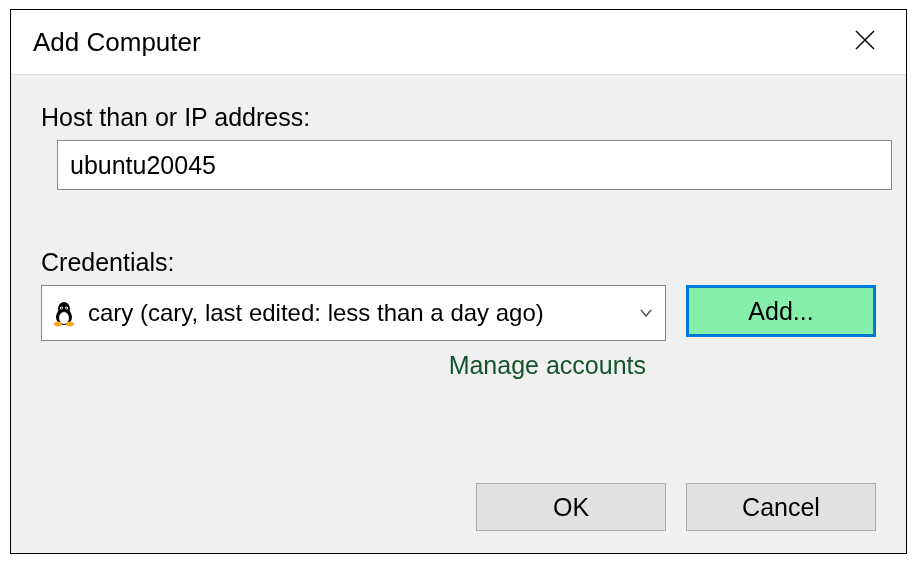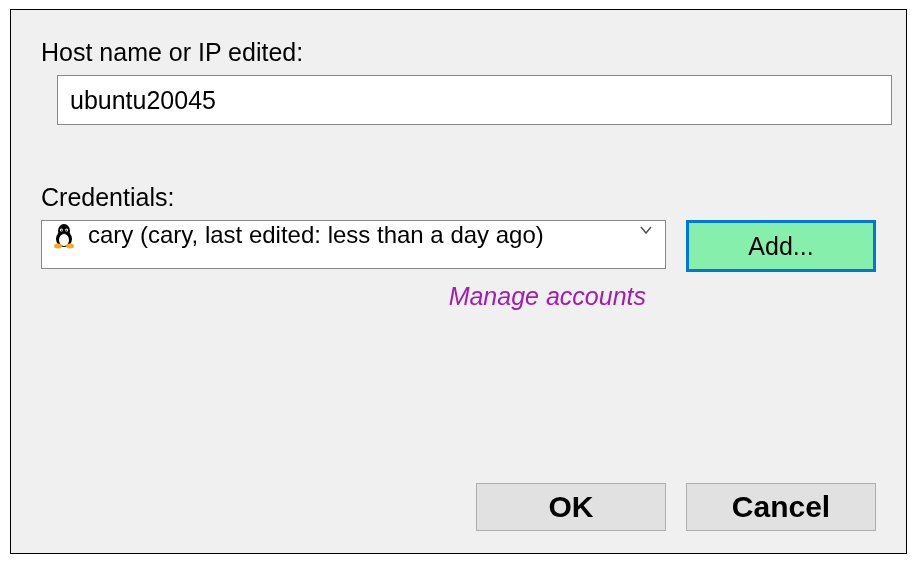--- a/index.html
+++ b/index.html
@@ -72,25 +72,25 @@
     .cred-section {
       margin-top: 58px;
     }
     .cred-row {
       display: flex;
       align-items: stretch;
       gap: 20px;
     }
     .combo {
       flex: 1;
-      height: 49px;
+      height: 56px;
       border: 1px solid #888;
       background: #ffffff;
       display: flex;
-      align-items: flex-start;
+      align-items: center;
       padding: 0 10px 0 8px;
       cursor: pointer;
       position: relative;
     }
     .combo-icon {
       width: 28px;
       height: 28px;
       margin-right: 10px;
       flex-shrink: 0;
     }
@@ -124,54 +124,61 @@
       display: flex;
       margin-top: 10px;
     }
     .manage-link-spacer {
       flex: 1;
       display: flex;
       justify-content: flex-end;
       padding-right: 20px;
     }
     .manage-link {
-      color: #a21caf;
+      color: #14532d;
       font-size: 25px;
       cursor: pointer;
       text-decoration: none;
-      font-style: italic;
     }
     .manage-link-gap {
       width: 210px;
     }
     .footer {
       padding: 18px 30px 22px 30px;
       display: flex;
       justify-content: flex-end;
       gap: 20px;
     }
     .btn {
       width: 190px;
       height: 48px;
       background: #e1e1e1;
       border: 1px solid #adadad;
-      font-size: 30px;
+      font-size: 25px;
       color: #000;
       cursor: pointer;
       font-family: inherit;
-      font-weight: bold;
     }
   </style>
 </head>
 <body>
 
 <div class="dialog">
+  <div class="titlebar">
+    <div class="titlebar-title">Add Computer</div>
+    <div class="close-x">
+      <svg width="22" height="22" viewBox="0 0 22 22">
+        <line x1="2" y1="2" x2="20" y2="20" stroke="#000" stroke-width="1.5"></line>
+        <line x1="20" y1="2" x2="2" y2="20" stroke="#000" stroke-width="1.5"></line>
+      </svg>
+    </div>
+  </div>
 
   <div class="content">
-    <div class="field-label">Host name or IP edited:</div>
+    <div class="field-label">Host than or IP address:</div>
     <input type="text" class="text-input" value="ubuntu20045" style="">
 
     <div class="cred-section">
       <div class="field-label">Credentials:</div>
       <div class="cred-row">
         <div class="combo">
           <span class="combo-icon">
             <svg viewBox="0 0 28 28" width="28" height="28">
               <ellipse cx="14" cy="10" rx="6" ry="7" fill="#000"></ellipse>
               <ellipse cx="14" cy="18" rx="8" ry="8" fill="#000"></ellipse>

